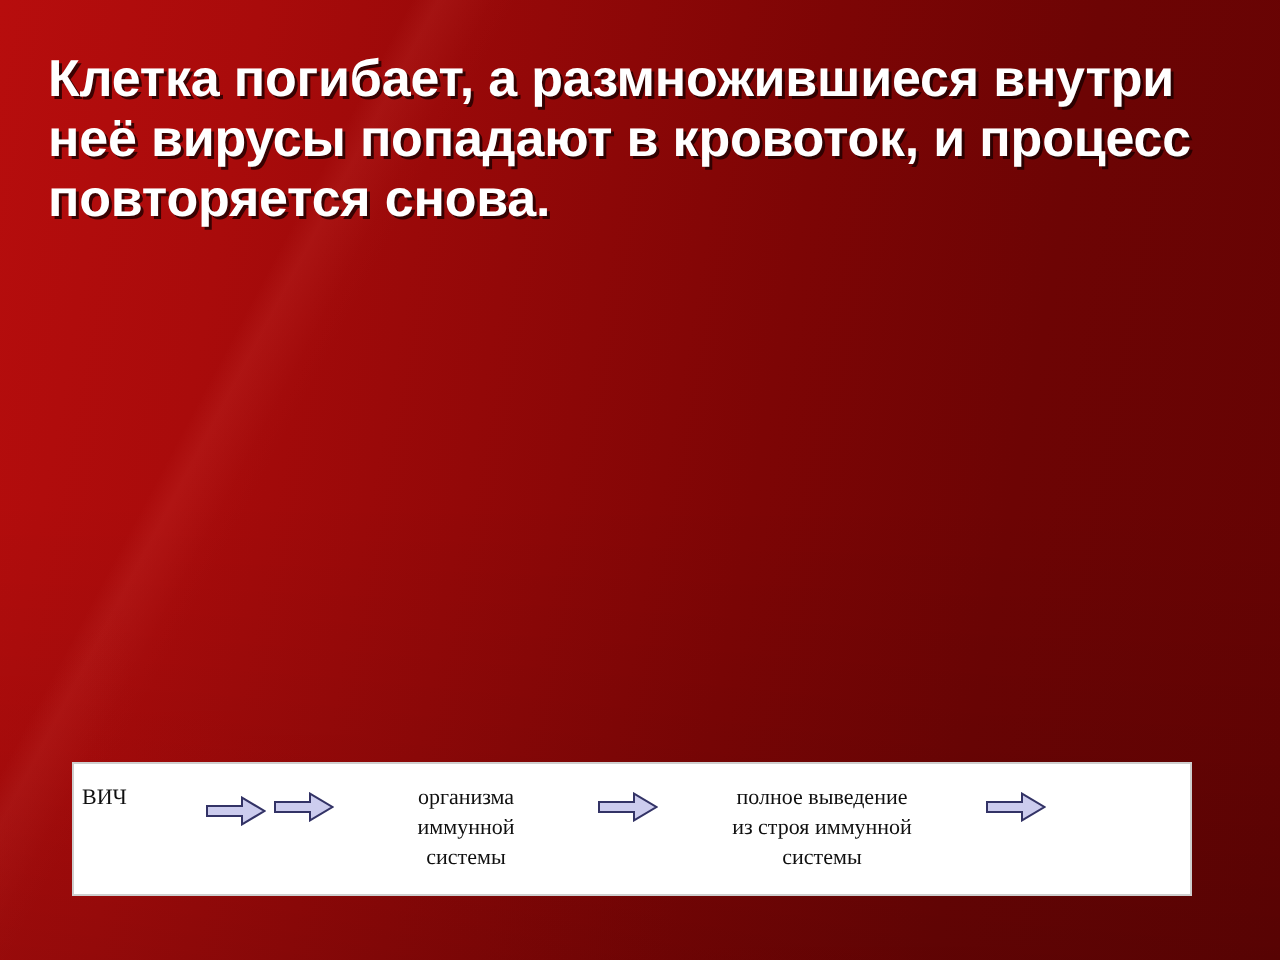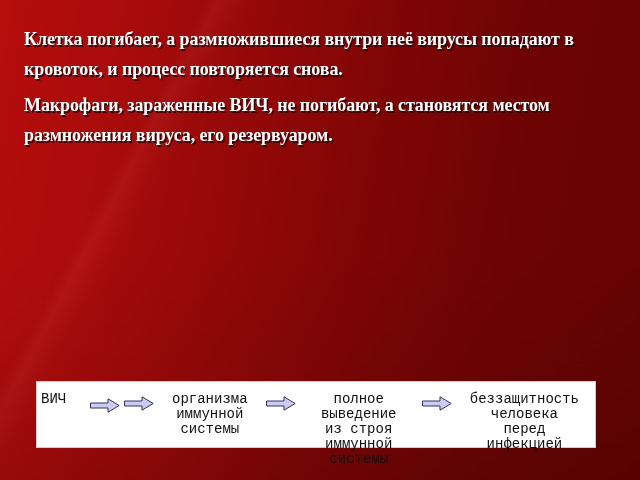--- a/index.html
+++ b/index.html
@@ -46,47 +46,47 @@
   #body-text {
     position: absolute;
     left: 24px;
     top: 24px;
     width: 600px;
     z-index: 3;
   }
   .para {
     color: #ffffff;
     font-weight: bold;
-    font-size: 18px;
+    font-size: 26px;
     line-height: 30px;
     letter-spacing: -0.1px;
     text-shadow: 1.5px 1.5px 0 rgba(25,0,0,0.78);
     margin: 0 0 6px 0;
-    font-family: Liberation Serif, serif;
+    font-family: Liberation Sans, sans-serif;
   }
   .para:last-child { margin-bottom: 0; }
 
   
   #chain-diagram {
     position: absolute;
     left: 36px;
     top: 381px;
     width: 560px;
     height: 67px;
     background: #ffffff;
     border: 1px solid #cfcfcf;
     box-sizing: border-box;
     display: flex;
     align-items: center;
     z-index: 4;
   }
   .chain-cell {
     color: #101010;
-    font-family: Liberation Mono, monospace;
-    font-size: 14px;
+    font-family: Liberation Serif, serif;
+    font-size: 11px;
     line-height: 15px;
     text-align: center;
     white-space: pre-line;
     padding: 0 16px;
   }
   .chain-cell.lead { align-self: flex-start; padding-top: 10px; }
   .c1 { width: 44px; text-align: left; padding-left: 4px; }
   .c2 { width: 118px; }
   .c3 { width: 96px; }
   .c4 { width: 128px; }
@@ -104,21 +104,20 @@
   .arrow.a1 { margin-top: 16px; }
   .arrow svg { display: block; }
 </style>
 </head>
 <body>
 
 <div id="slide">
 
   <div id="body-text">
     <p class="para">Клетка погибает, а размножившиеся внутри неё вирусы попадают в кровоток, и процесс повторяется снова.</p>
-    <p class="para">Макрофаги, зараженные ВИЧ, не погибают, а становятся местом размножения вируса, его резервуаром.</p>
   </div>
 
   <div id="chain-diagram">
 
     <div class="chain-cell c1 lead">ВИЧ</div>
 
     <div class="arrow a1">
       <svg width="30" height="15" viewBox="0 0 30 15" aria-hidden="true">
         <polygon points="0.5,5 18,5 18,0.8 29.2,7.5 18,14.2 18,10 0.5,10" fill="#ccccee" stroke="#333366" stroke-width="1"></polygon>
       </svg>
@@ -144,19 +143,16 @@
     <div class="chain-cell c4 lead">полное выведение
 из строя иммунной
 системы</div>
 
     <div class="arrow">
       <svg width="30" height="15" viewBox="0 0 30 15" aria-hidden="true">
         <polygon points="0.5,5 18,5 18,0.8 29.2,7.5 18,14.2 18,10 0.5,10" fill="#ccccee" stroke="#333366" stroke-width="1"></polygon>
       </svg>
     </div>
 
-    <div class="chain-cell c5 lead">беззащитность
-человека  перед
-инфекцией</div>
 
   </div>
 
 </div>
 
 </body></html>

